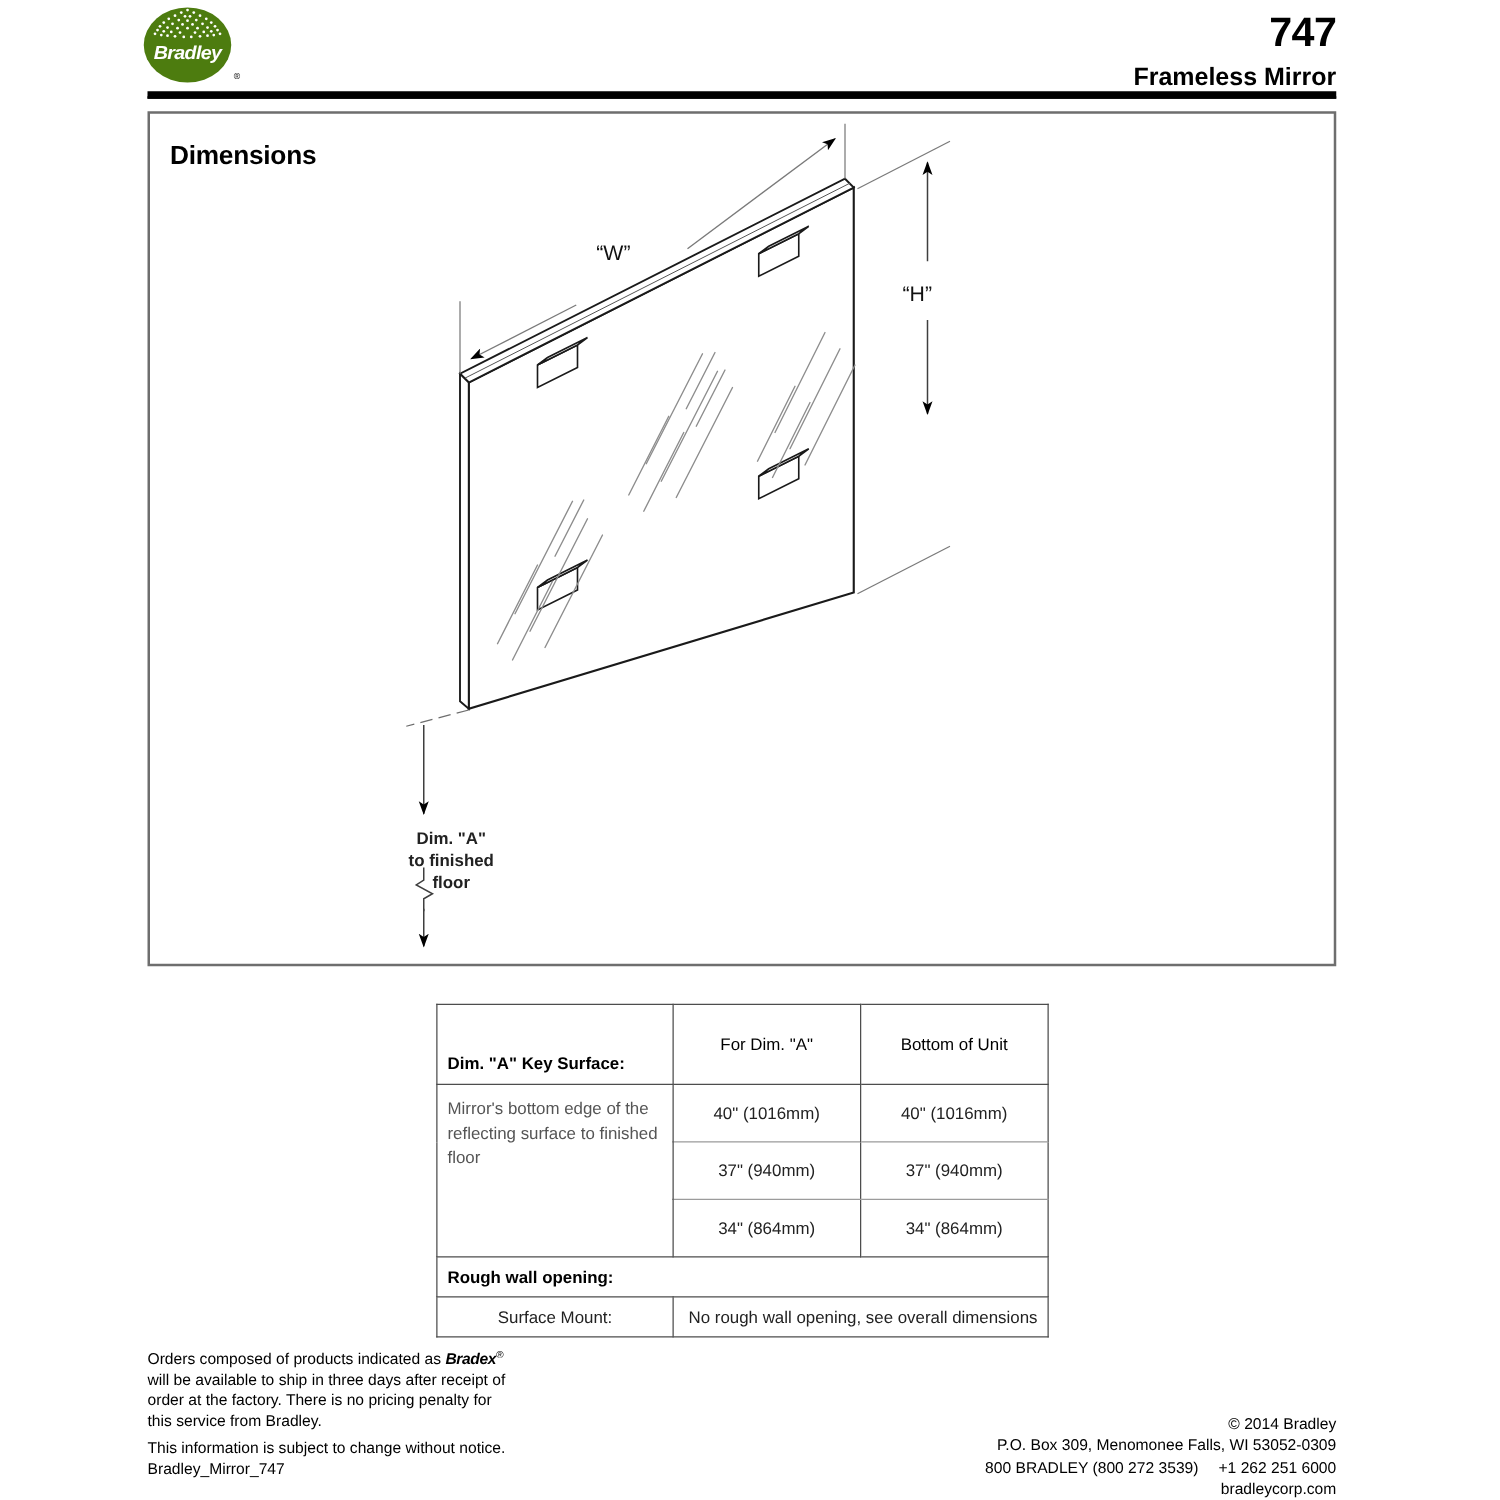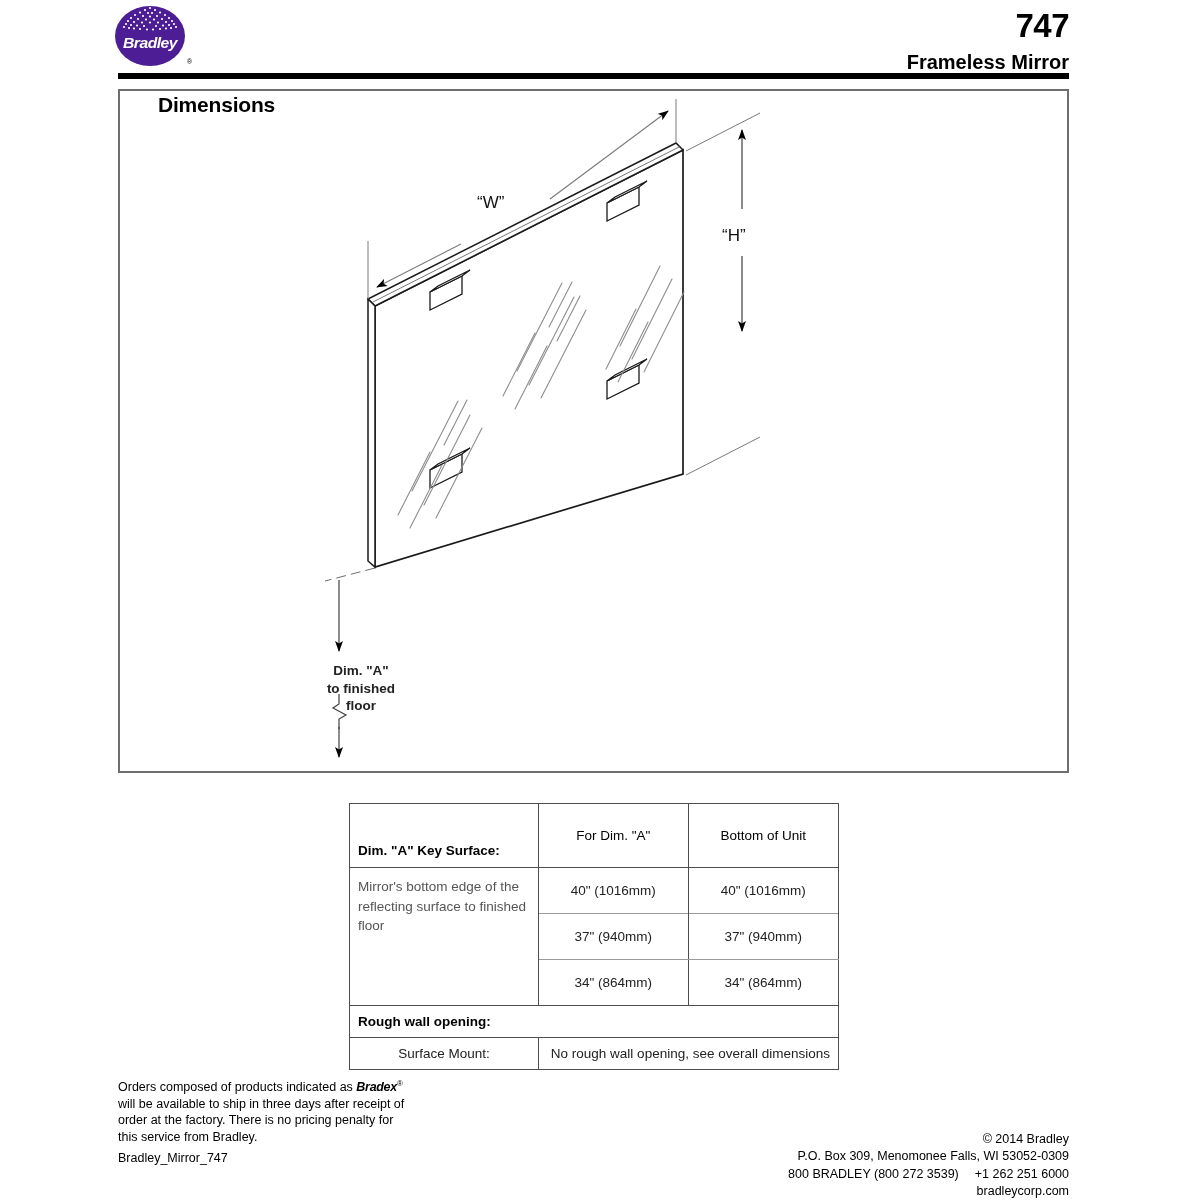--- a/index.html
+++ b/index.html
@@ -30,21 +30,21 @@
     top: 6px;
     width: 84px;
     height: 62px;
   }
   .logo-ellipse {
     position: absolute;
     left: 0; top: 0;
     width: 70px;
     height: 60px;
     border-radius: 50%;
-    background: #4c1d95;
+    background: #4d7c0f;
     overflow: hidden;
   }
   .logo-dots {
     position: absolute;
     left: 0; top: 0;
     width: 70px; height: 30px;
   }
   .logo-name {
     position: absolute;
     left: 0;
@@ -101,25 +101,24 @@
     top: 89px;
     width: 951px;
     height: 684px;
     border: 2px solid #6e6e6e;
     box-sizing: border-box;
     background: #ffffff;
   }
   .panel-title {
     position: absolute;
     left: 16px;
-    top: 2px;
+    top: 22px;
     font-size: 21px;
     font-weight: bold;
     letter-spacing: -0.2px;
-    margin-left: 22px;
   }
   .diagram-svg {
     position: absolute;
     left: 0; top: 0;
   }
 
   
   .spec-table {
     position: absolute;
     left: 349px;
@@ -437,20 +436,21 @@
   <div>
     <span>Orders composed of products indicated as</span>
     <span class="bradex">Bradex</span><span class="bradex-sup">®</span>
   </div>
   <div>will be available to ship in three days after receipt of</div>
   <div>order at the factory. There is no pricing penalty for</div>
   <div>this service from Bradley.</div>
 </div>
 
 <div class="footer-meta">
+  <div>This information is subject to change without notice.</div>
   <div>Bradley_Mirror_747</div>
 </div>
 
 <div class="footer-right">
   <div>© 2014 Bradley</div>
   <div>P.O. Box 309, Menomonee Falls, WI 53052-0309</div>
   <div class="phones">
     <span>800 BRADLEY (800 272 3539)</span><span class="phone-gap"></span><span>+1 262 251 6000</span>
   </div>
   <div>bradleycorp.com</div>

